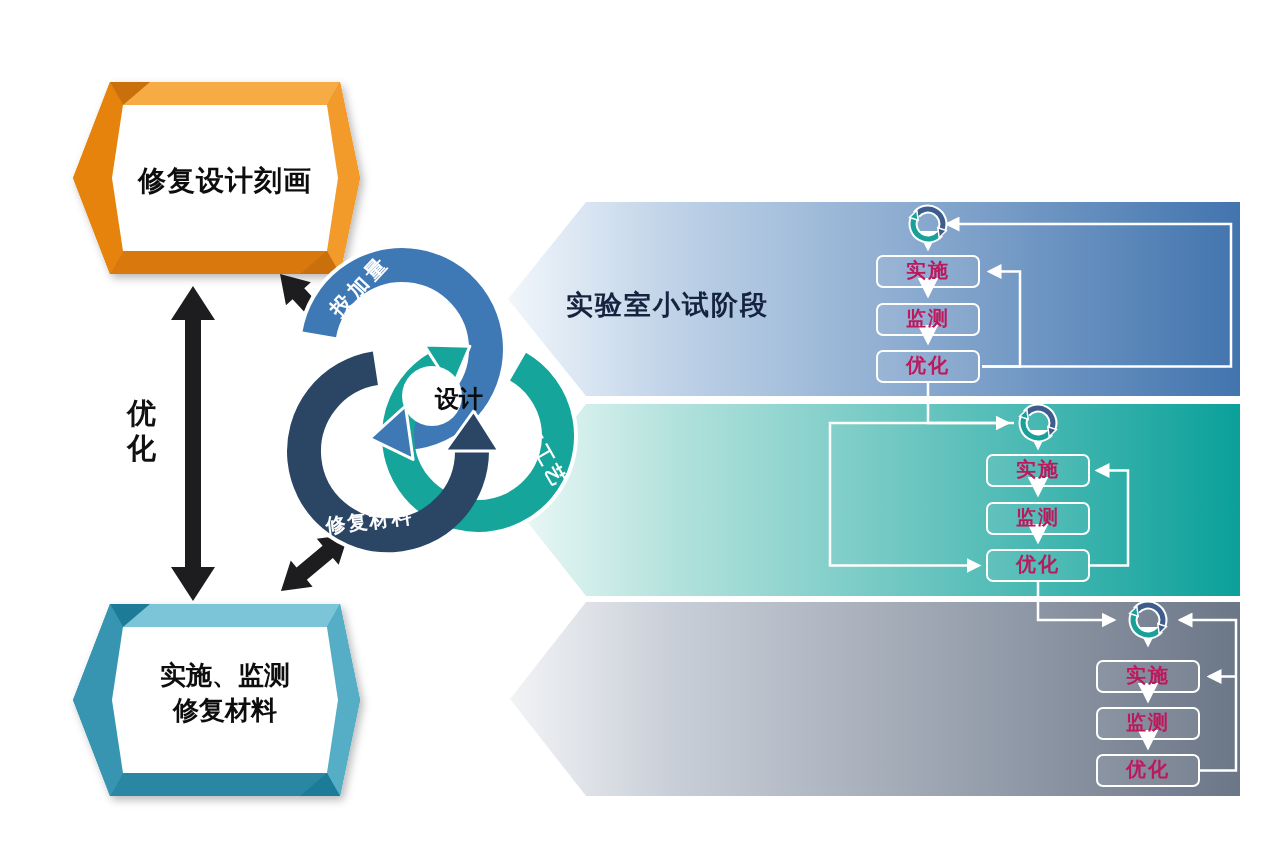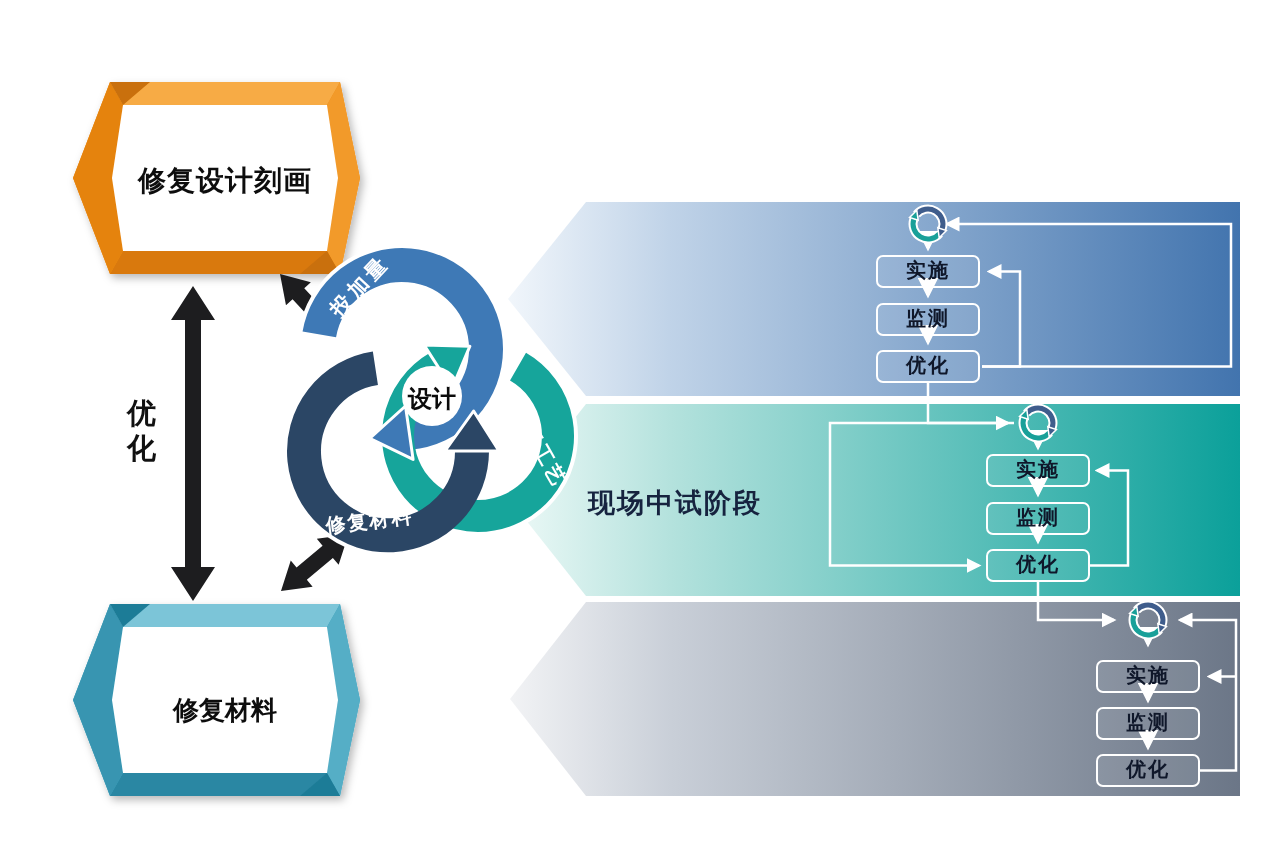--- a/index.html
+++ b/index.html
@@ -13,21 +13,21 @@
   .center{text-align:center;}
   .hexlabel{font-size:28px;letter-spacing:1px;color:#0d0d0d;}
   .hexlabel2{font-size:26px;line-height:35px;color:#0d0d0d;}
   .youhua{font-size:29px;line-height:35px;width:36px;color:#111;}
   .ringlabel{color:#fff;white-space:nowrap;transform-origin:0 0;}
   .sheji{font-size:24px;color:#0b0b0b;}
   .phaselabel{font-size:27px;letter-spacing:2px;color:#16233f;white-space:nowrap;}
   .stepbox{
     position:absolute;width:104px;height:33px;box-sizing:border-box;
     border:2.5px solid #fff;border-radius:7px;background:rgba(255,255,255,0.07);
-    color:#0f172a;font-weight:700;font-size:20px;line-height:27px;text-align:center;
+    color:#be185d;font-weight:700;font-size:20px;line-height:27px;text-align:center;
     letter-spacing:2px;
   }
 </style>
 </head>
 <body>
 
 <div class="canvas">
 
   <svg class="layer-svg" viewBox="0 0 1284 855">
     <defs>
@@ -152,30 +152,31 @@
       <circle cx="432" cy="380" r="30" fill="#ffffff"></circle>
     </g>
 
     <use href="#cycleicon" transform="translate(928,208)"></use>
     <use href="#cycleicon" transform="translate(1038,407)"></use>
     <use href="#cycleicon" transform="translate(1148,604)"></use>
   </svg>
 
   <div class="txt hexlabel center" style="left:112px;top:146px;width:226px;">修复设计刻画</div>
 
+  <div class="txt hexlabel2 center" style="left:112px;top:642px;width:226px;">实施、监测</div>
   <div class="txt hexlabel2 center" style="left:112px;top:677px;width:226px;">修复材料</div>
 
   <div class="txt youhua" style="left:127px;top:380px;">优化</div>
 
   <div class="txt ringlabel" style="left:324px;top:288px;font-size:21px;letter-spacing:4px;transform:rotate(-47deg);">投加量</div>
   <div class="txt ringlabel" style="left:527px;top:384px;font-size:20px;letter-spacing:3px;transform:rotate(60deg);">施工工艺</div>
   <div class="txt ringlabel" style="left:324px;top:497px;font-size:20px;letter-spacing:2px;transform:rotate(-7deg);">修复材料</div>
-  <div class="txt sheji center" style="left:402px;top:367px;width:60px;">设计</div>
+  <div class="txt sheji center" style="left:402px;top:367px;width:60px;padding-left:27px;">设计</div>
 
-  <div class="txt phaselabel" style="left:588px;top:469px;">现场中试阶段</div>
+  <div class="txt phaselabel" style="left:566px;top:271px;">实验室小试阶段</div>
 
   <div class="stepbox" style="left:876px;top:239px;">实施</div>
   <div class="stepbox" style="left:876px;top:287px;">监测</div>
   <div class="stepbox" style="left:876px;top:334px;">优化</div>
 
   <div class="stepbox" style="left:986px;top:438px;">实施</div>
   <div class="stepbox" style="left:986px;top:486px;">监测</div>
   <div class="stepbox" style="left:986px;top:533px;">优化</div>
 
   <div class="stepbox" style="left:1096px;top:644px;">实施</div>

